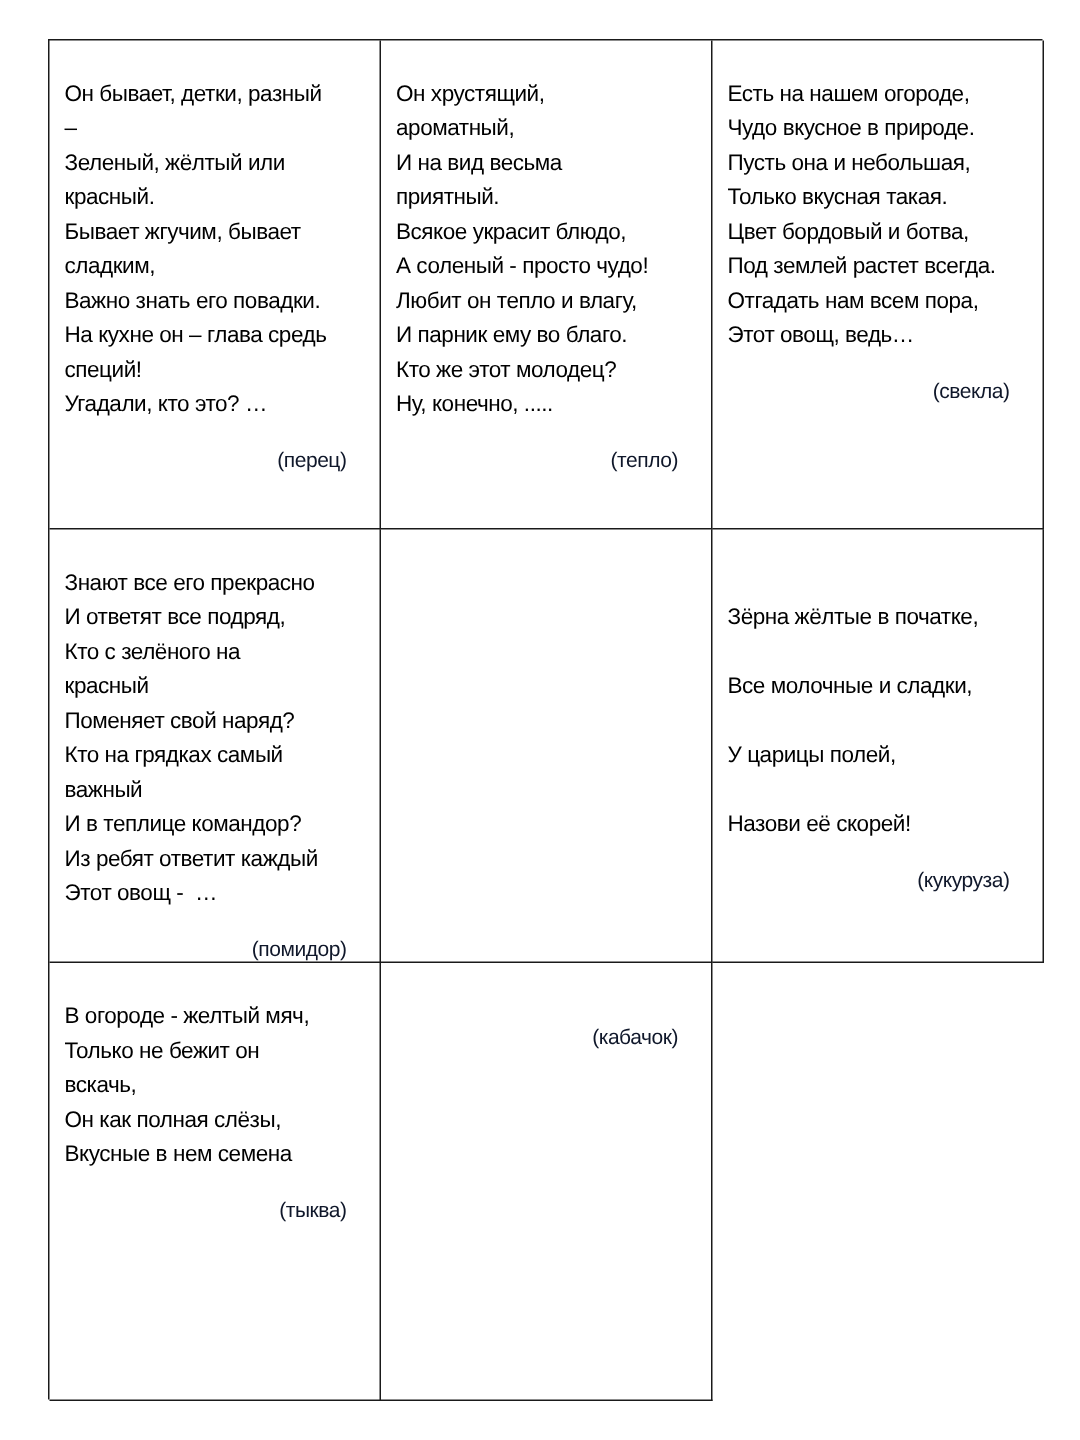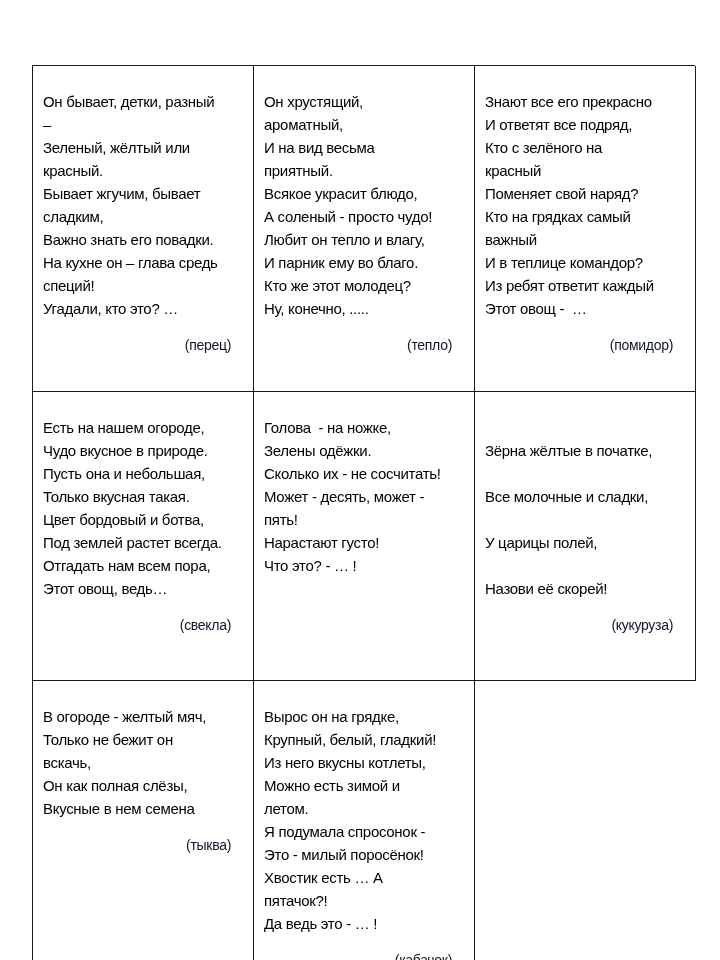--- a/index.html
+++ b/index.html
@@ -7,21 +7,20 @@
     width: 720px;
     height: 960px;
     background: #ffffff;
     font-family: "Liberation Sans", "DejaVu Sans", sans-serif;
   }
   .page {
     position: relative;
     width: 720px;
     height: 732px;
     background: #ffffff;
-    margin-top: 39px;
   }
   .riddle-table {
     position: absolute;
     left: 32px;
     top: 26px;
     width: 663px;
     height: 907px;
     display: grid;
     grid-template-columns: 221px 221px 221px;
     grid-template-rows: 326px 289px 292px;
@@ -79,52 +78,45 @@
 приятный.
 Всякое украсит блюдо,
 А соленый - просто чудо!
 Любит он тепло и влагу,
 И парник ему во благо.
 Кто же этот молодец?
 Ну, конечно, .....</div>
       <div class="riddle-answer">(тепло)</div>
     </div>
     <div class="cell">
+      <div class="riddle-text">Есть на нашем огороде,
+Чудо вкусное в природе.
+Пусть она и небольшая,
+Только вкусная такая.
+Цвет бордовый и ботва,
+Под землей растет всегда.
+Отгадать нам всем пора,
+Этот овощ, ведь…</div>
+      <div class="riddle-answer">(свекла)</div>
+    </div>
+
+    <div class="cell">
       <div class="riddle-text">Знают все его прекрасно
 И ответят все подряд,
 Кто с зелёного на
 красный
 Поменяет свой наряд?
 Кто на грядках самый
 важный
 И в теплице командор?
 Из ребят ответит каждый
 Этот овощ -  …</div>
       <div class="riddle-answer">(помидор)</div>
     </div>
-
     <div class="cell">
-      <div class="riddle-text">Есть на нашем огороде,
-Чудо вкусное в природе.
-Пусть она и небольшая,
-Только вкусная такая.
-Цвет бордовый и ботва,
-Под землей растет всегда.
-Отгадать нам всем пора,
-Этот овощ, ведь…</div>
-      <div class="riddle-answer">(свекла)</div>
-    </div>
-    <div class="cell">
-      <div class="riddle-text">Голова  - на ножке,
-Зелены одёжки.
-Сколько их - не сосчитать!
-Может - десять, может -
-пять!
-Нарастают густо!
-Что это? - … !</div>
     </div>
     <div class="cell">
       <div class="riddle-text">
 Зёрна жёлтые в початке,
 
 Все молочные и сладки,
 
 У царицы полей,
 
 Назови её скорей!</div>
@@ -133,27 +125,17 @@
 
     <div class="cell">
       <div class="riddle-text">В огороде - желтый мяч,
 Только не бежит он
 вскачь,
 Он как полная слёзы,
 Вкусные в нем семена</div>
       <div class="riddle-answer">(тыква)</div>
     </div>
     <div class="cell">
-      <div class="riddle-text">Вырос он на грядке,
-Крупный, белый, гладкий!
-Из него вкусны котлеты,
-Можно есть зимой и
-летом.
-Я подумала спросонок -
-Это - милый поросёнок!
-Хвостик есть … А
-пятачок?!
-Да ведь это - … !</div>
       <div class="riddle-answer">(кабачок)</div>
     </div>
 
   </div>
 </div>
 
 </body></html>

